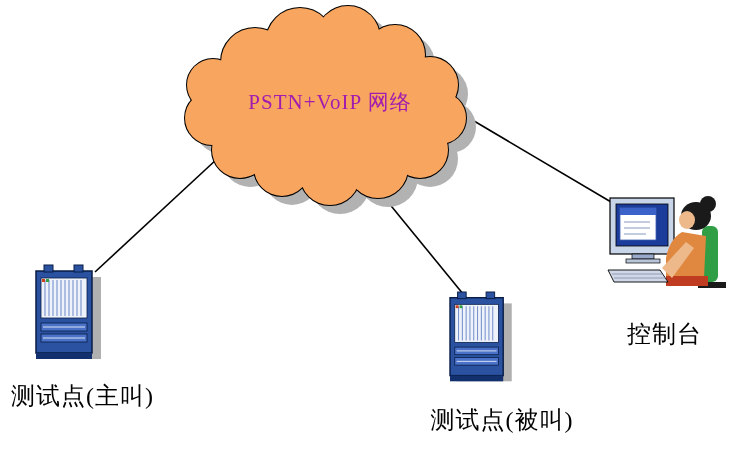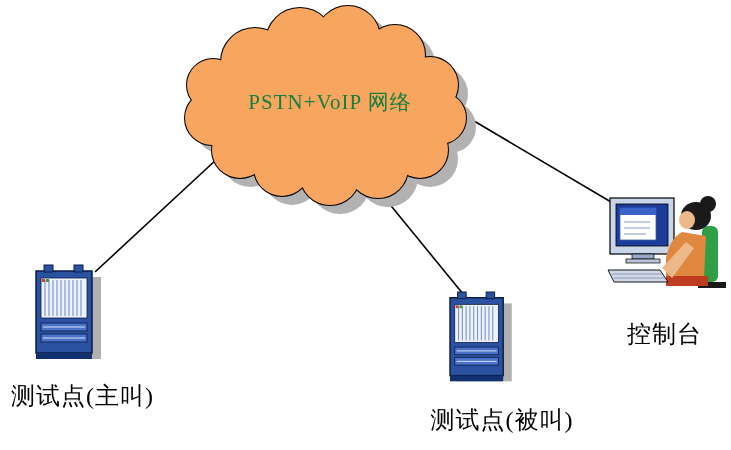--- a/index.html
+++ b/index.html
@@ -28,21 +28,21 @@
     text-align: center;
     white-space: nowrap;
   }
   .cloud-label {
     position: absolute;
     left: 205px;
     top: 88px;
     width: 250px;
     text-align: center;
     font-size: 21px;
-    color: #15803d;
+    color: #a21caf;
     letter-spacing: 1px;
   }
   .label-caller { left: 0px;   top: 380px; width: 165px; }
   .label-callee { left: 422px; top: 404px; width: 160px; }
   .label-console{ left: 612px; top: 318px; width: 105px; }
 </style>
 </head>
 <body>
 
 <div class="diagram-canvas">

